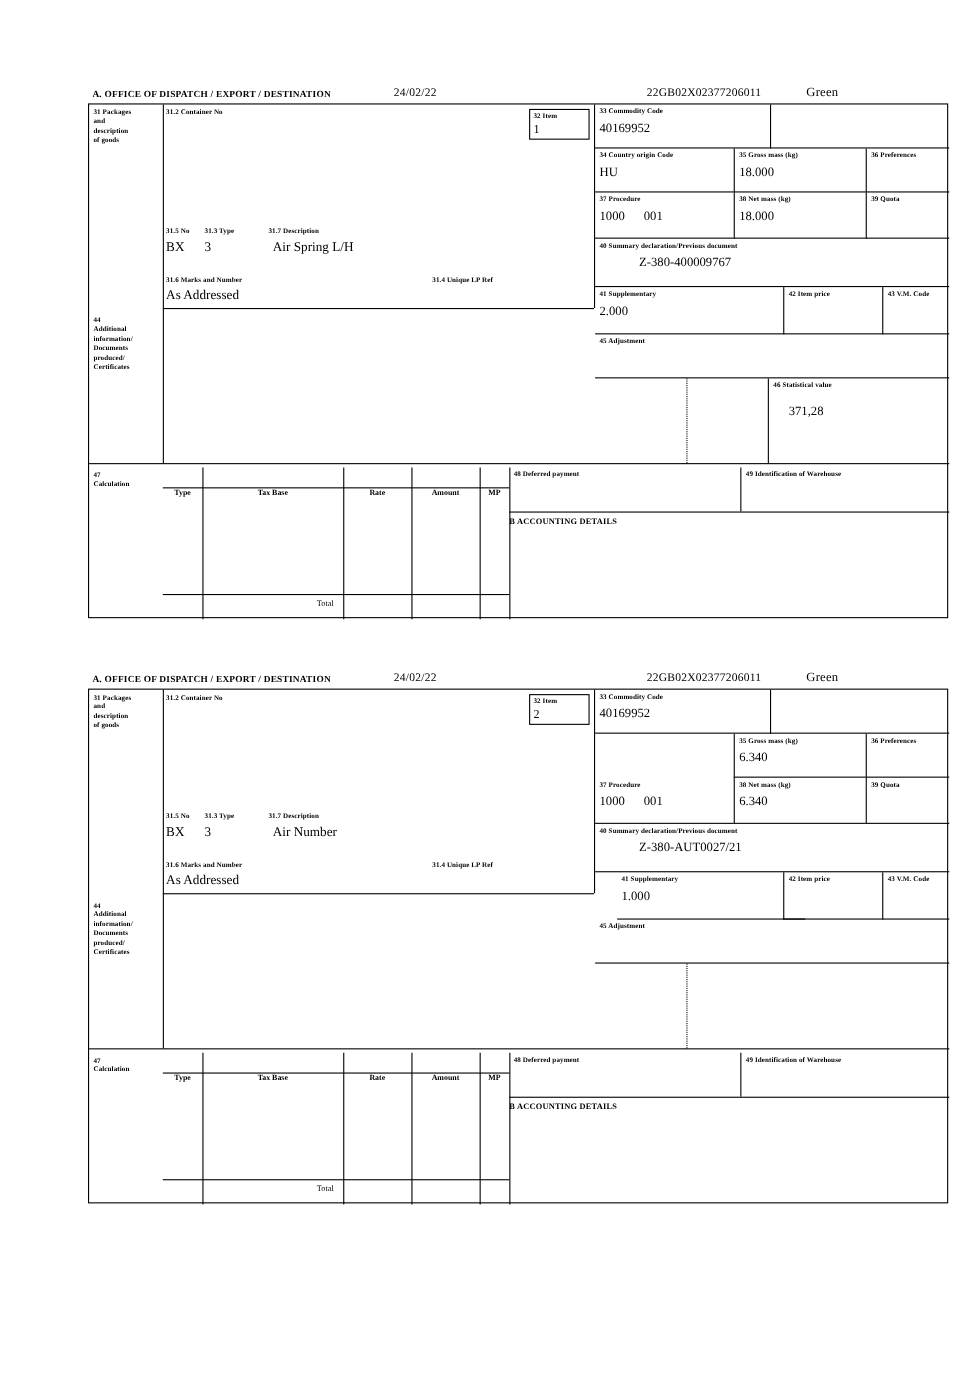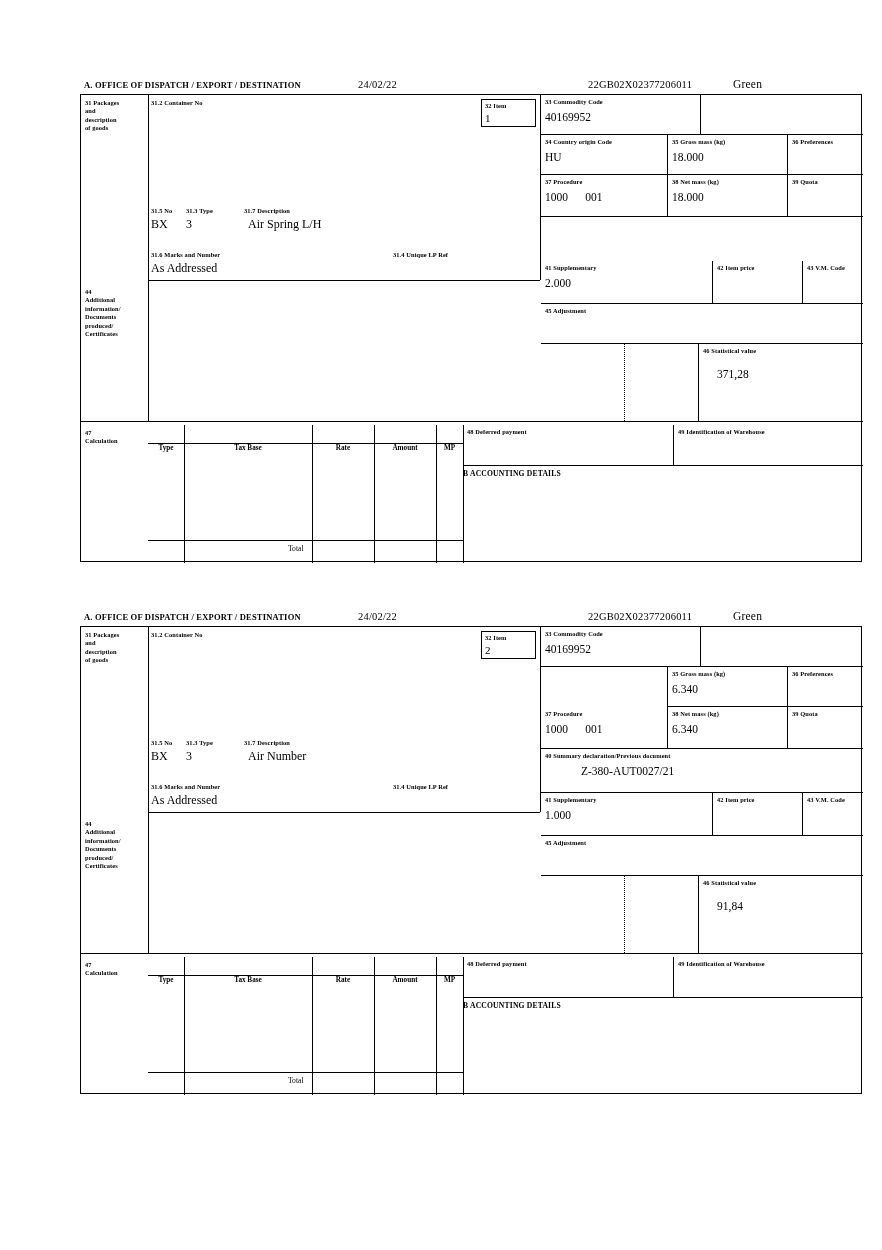--- a/index.html
+++ b/index.html
@@ -308,20 +308,24 @@
       </div>
       <div class="rbox" style="left:586px;top:80px;width:120px;height:42px;border-left:1.1px solid #000;border-bottom:1.1px solid #000;">
         <div class="lblt">38 Net mass (kg)</div>
         <div class="v">18.000</div>
       </div>
       <div class="rbox" style="left:706px;top:80px;width:76px;height:42px;border-left:1.1px solid #000;border-bottom:1.1px solid #000;">
         <div class="lblt">39 Quota</div>
         <div class="v"></div>
       </div>
 
+      <div class="rbox" style="left:460px;top:122px;width:322px;height:44px;border-bottom:1.1px solid #000;">
+        <div class="lblt">40 Summary declaration/Previous document</div>
+        <div class="v" style="margin-left:36px;">Z-380-400009767</div>
+      </div>
 
       <div class="rbox" style="left:460px;top:166px;width:171px;height:43px;border-bottom:1.1px solid #000;">
         <div class="lblt">41 Supplementary</div>
         <div class="v">2.000</div>
       </div>
       <div class="rbox" style="left:631px;top:166px;width:90px;height:43px;border-left:1.1px solid #000;border-bottom:1.1px solid #000;">
         <div class="lblt">42 Item price</div>
         <div class="v"></div>
       </div>
       <div class="rbox" style="left:721px;top:166px;width:61px;height:43px;border-left:1.1px solid #000;border-bottom:1.1px solid #000;">
@@ -446,42 +450,38 @@
       <div class="rbox" style="left:706px;top:80px;width:76px;height:42px;border-left:1.1px solid #000;border-bottom:1.1px solid #000;">
         <div class="lblt">39 Quota</div>
         <div class="v"></div>
       </div>
 
       <div class="rbox" style="left:460px;top:122px;width:322px;height:44px;border-bottom:1.1px solid #000;">
         <div class="lblt">40 Summary declaration/Previous document</div>
         <div class="v" style="margin-left:36px;">Z-380-AUT0027/21</div>
       </div>
 
-      <div class="rbox" style="left:460px;top:166px;width:171px;height:43px;border-bottom:1.1px solid #000;">
+      <div class="rbox" style="left:480px;top:166px;width:171px;height:43px;border-bottom:1.1px solid #000;">
         <div class="lblt">41 Supplementary</div>
         <div class="v">1.000</div>
       </div>
       <div class="rbox" style="left:631px;top:166px;width:90px;height:43px;border-left:1.1px solid #000;border-bottom:1.1px solid #000;">
         <div class="lblt">42 Item price</div>
         <div class="v"></div>
       </div>
       <div class="rbox" style="left:721px;top:166px;width:61px;height:43px;border-left:1.1px solid #000;border-bottom:1.1px solid #000;">
         <div class="lblt">43 V.M. Code</div>
         <div class="v"></div>
       </div>
 
       <div class="rbox" style="left:460px;top:209px;width:322px;height:40px;border-bottom:1.1px solid #000;">
         <div class="lblt">45 Adjustment</div>
         <div class="v"></div>
       </div>
 
-      <div class="rbox" style="left:617px;top:249px;width:165px;height:77px;border-left:1.1px solid #000;">
-        <div class="lblt">46 Statistical value</div>
-        <div class="v" style="margin-top:14px;margin-left:14px;">91,84</div>
-      </div>
       <div class="dotted-v" style="left:543px;top:249px;height:77px;"></div>
 
       <div class="cell c47-label lbl" style="white-space:pre-line;">47
 Calculation</div>
 
       <div class="calc">
         <div class="row-hdr">
           <div class="ch" style="left:0;width:36px;">Type</div>
           <div class="ch" style="left:36px;width:128px;">Tax Base</div>
           <div class="ch" style="left:164px;width:62px;">Rate</div>

